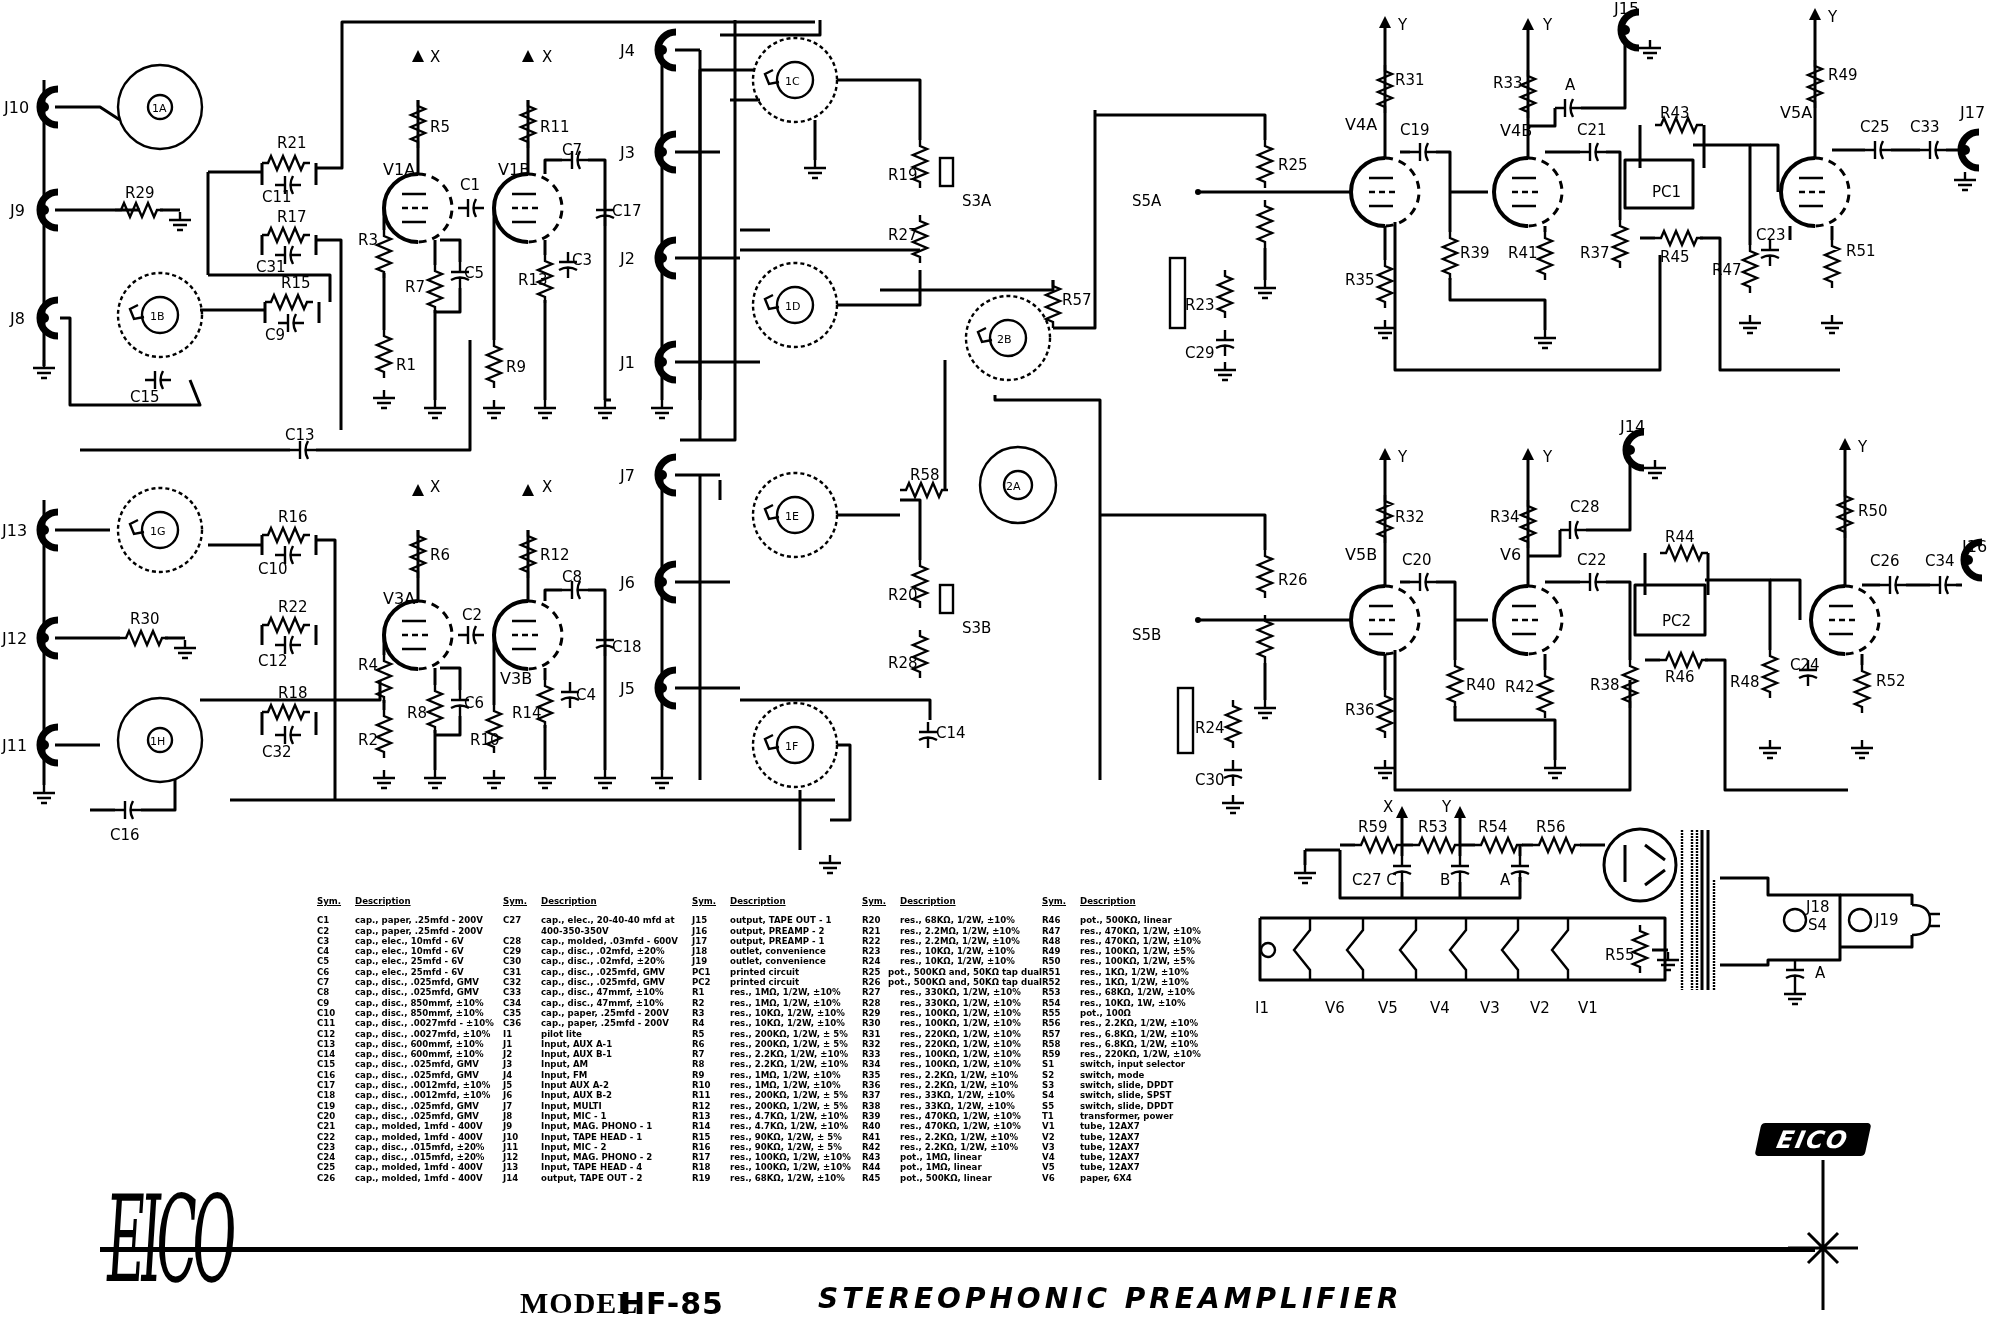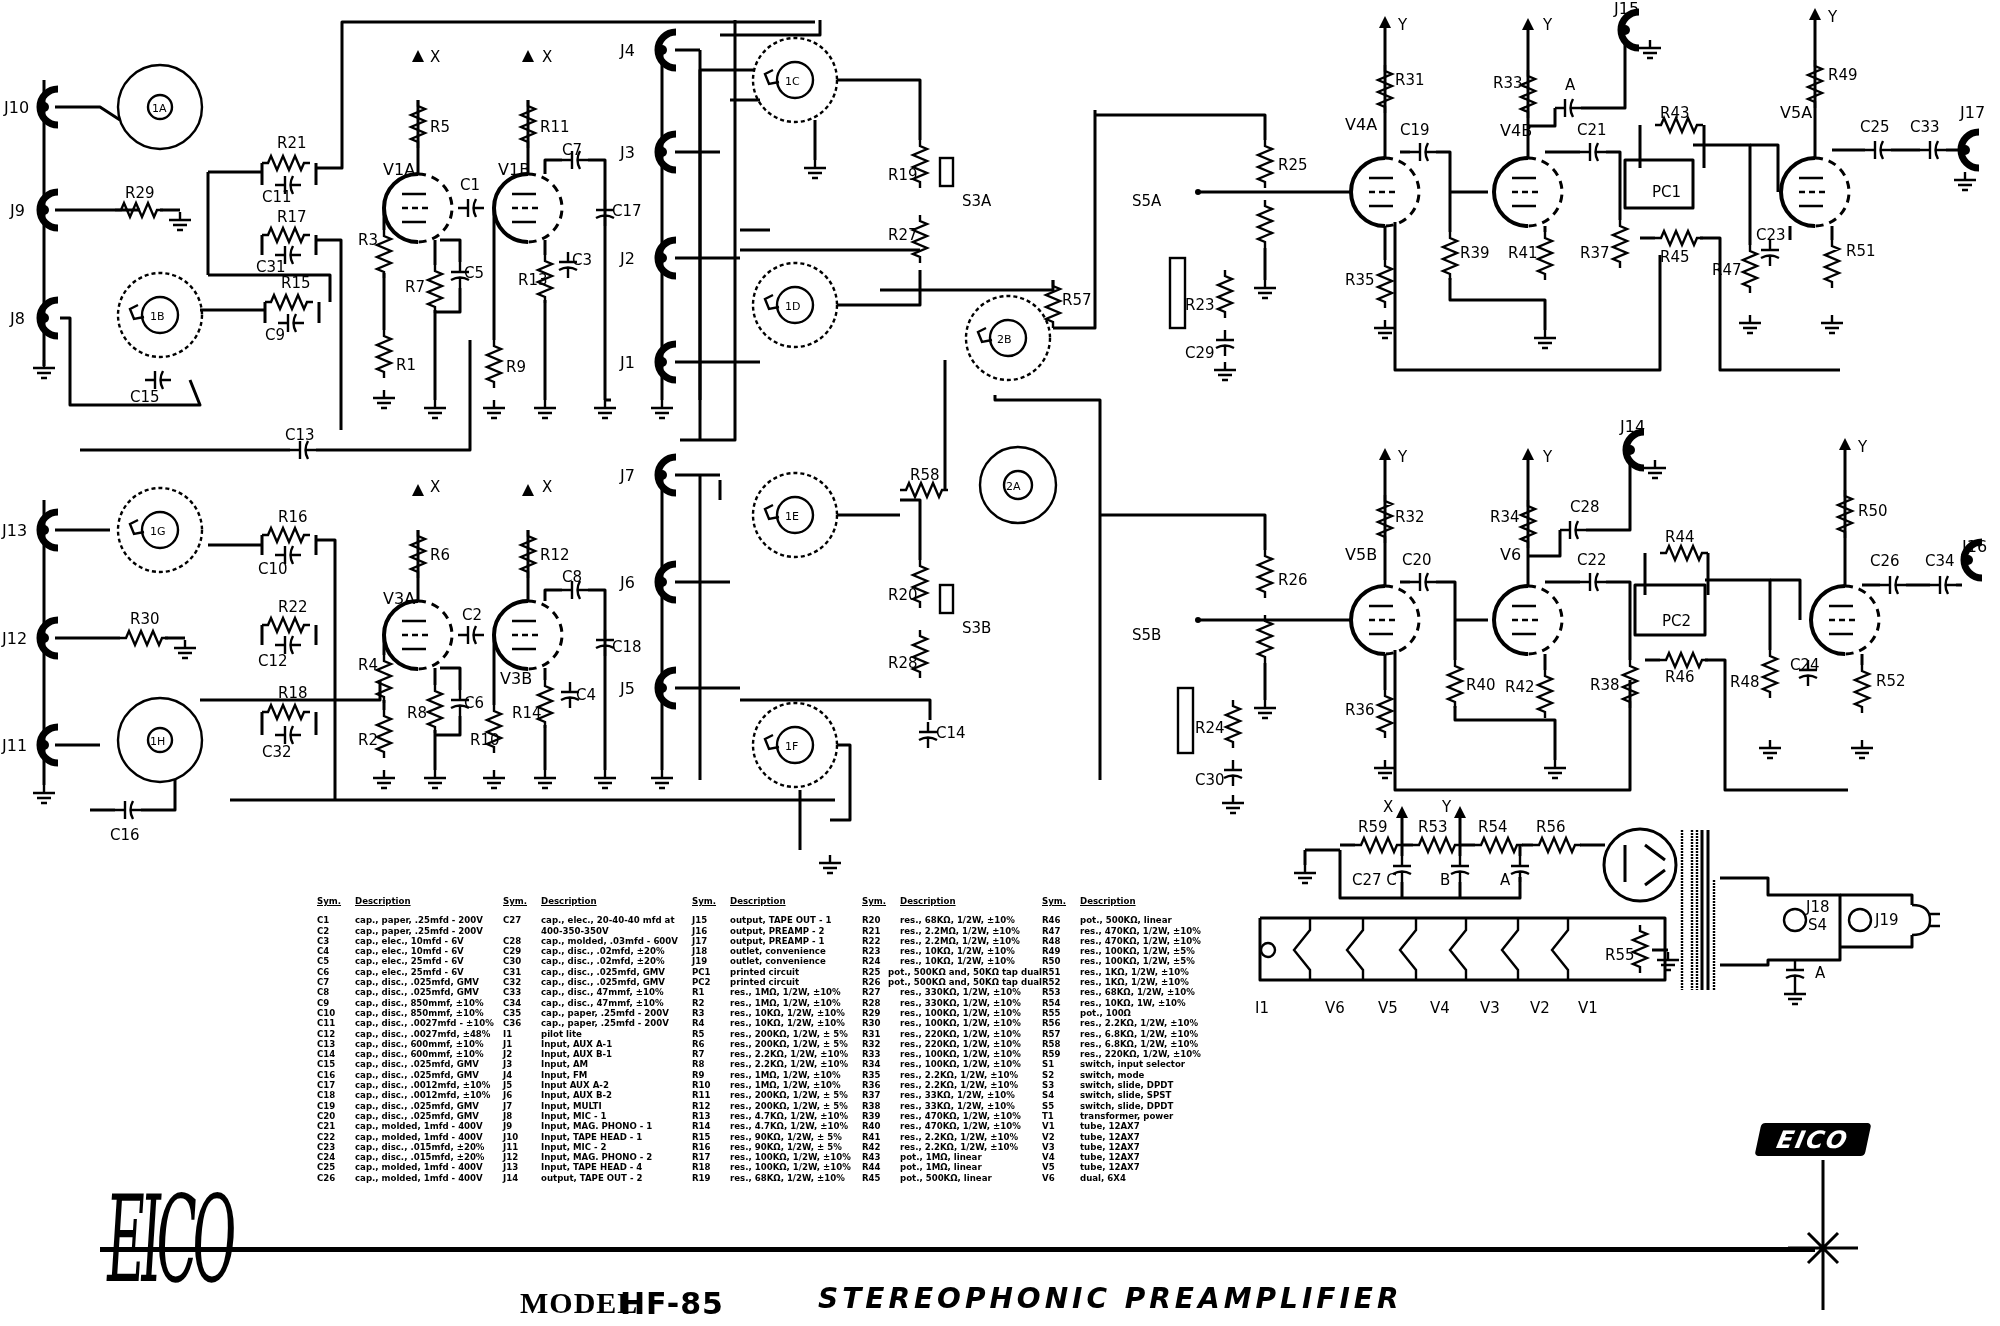--- a/index.html
+++ b/index.html
@@ -630,21 +630,21 @@
     <div class="row">
       <span class="sym">C10</span>
       <span class="desc">cap., disc., 850mmf, ±10%</span>
     </div>
     <div class="row">
       <span class="sym">C11</span>
       <span class="desc">cap., disc., .0027mfd - ±10%</span>
     </div>
     <div class="row">
       <span class="sym">C12</span>
-      <span class="desc">cap., disc., .0027mfd, ±48%</span>
+      <span class="desc">cap., disc., .0027mfd, ±10%</span>
     </div>
     <div class="row">
       <span class="sym">C13</span>
       <span class="desc">cap., disc., 600mmf, ±10%</span>
     </div>
     <div class="row">
       <span class="sym">C14</span>
       <span class="desc">cap., disc., 600mmf, ±10%</span>
     </div>
     <div class="row">
@@ -1126,21 +1126,21 @@
     <div class="row">
       <span class="sym">V4</span>
       <span class="desc">tube, 12AX7</span>
     </div>
     <div class="row">
       <span class="sym">V5</span>
       <span class="desc">tube, 12AX7</span>
     </div>
     <div class="row">
       <span class="sym">V6</span>
-      <span class="desc">dual, 6X4</span>
+      <span class="desc">paper, 6X4</span>
     </div>
   </div>
 
 <div class="eico-script">EICO</div>
 <div class="rule"></div>
 <div class="eico-badge">EICO</div>
 <svg class="star" viewBox="0 0 70 150">
   <path d="M35,0 V150 M0,88 H70 M20,73 L50,103 M50,73 L20,103" stroke="#000" stroke-width="3"></path>
 </svg>
 <div class="title" id="model-label">MODEL</div>

